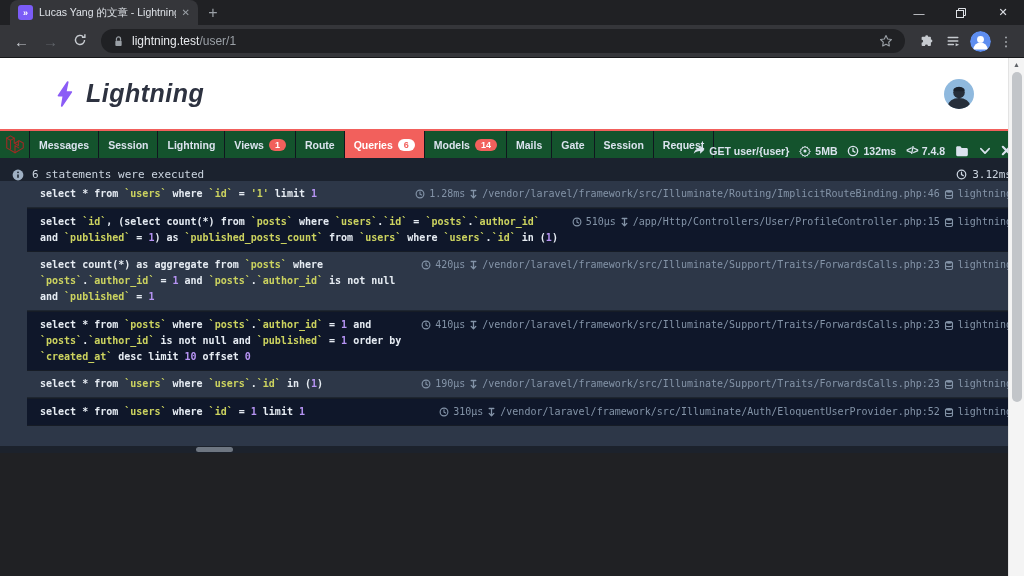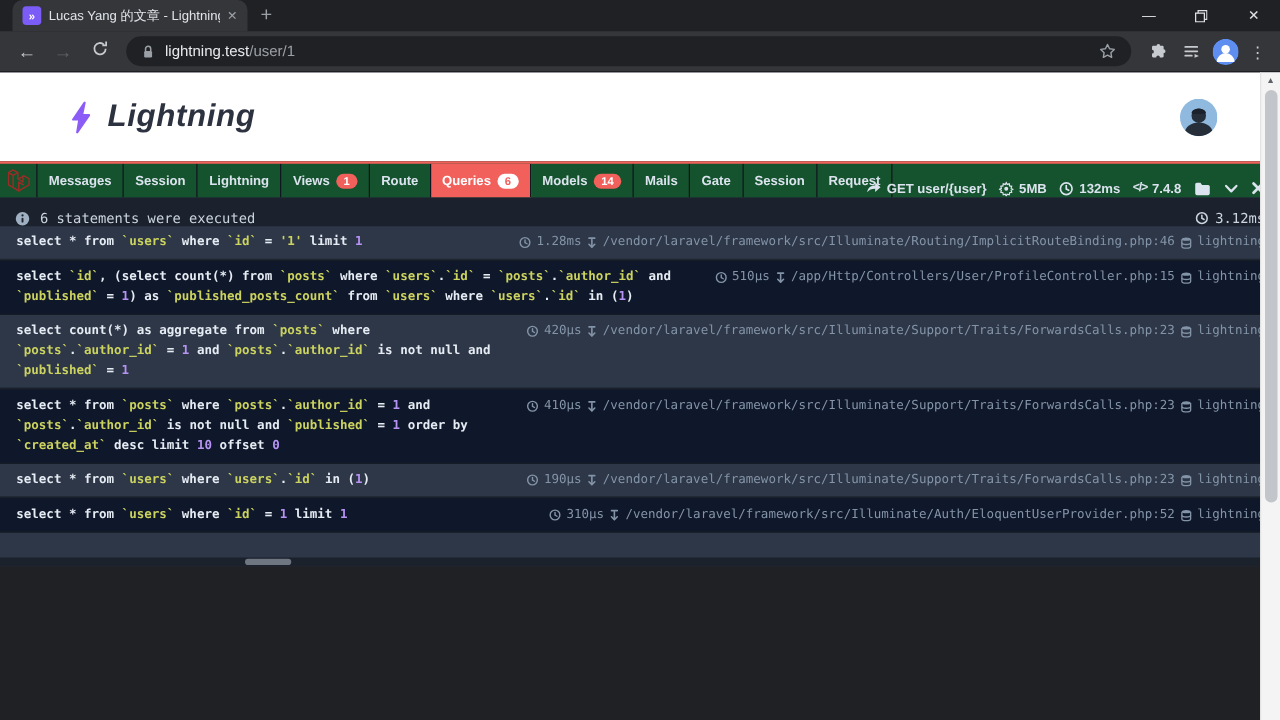--- a/index.html
+++ b/index.html
@@ -54,21 +54,21 @@
   .db-action { display:flex; align-items:center; }
 
   
   .statusbar { height:23px; background:#1b222e; display:flex; align-items:flex-end; padding:0 12px; gap:8px;
                font-family:"DejaVu Sans Mono", monospace; font-size:11px; color:#cbd5e0; }
   .status-right { margin-left:auto; display:flex; align-items:center; gap:5px; }
 
   
   .queries { font-family:"DejaVu Sans Mono", monospace; font-size:10px; }
   .query-row { display:flex; align-items:flex-start; padding:5px 12px 5px 13px; line-height:16px;
-               border-bottom:1px solid #1e2631; }
+               border-bottom:1px solid #1e2631;margin-left:27px; }
   .query-row.even { background:#0f172a; border-top:1px solid #161c26; border-bottom:1px solid #161c26; }
   .sql { flex:1 1 auto; min-width:0; padding-right:10px; }
   .tk-kw  { color:#e6ecf3; font-weight:700; }
   .tk-id  { color:#ccd35f; font-weight:700; }
   .tk-str { color:#ccd35f; font-weight:700; }
   .tk-num { color:#b794f4; font-weight:700; }
   .qmeta { flex:0 0 auto; white-space:nowrap; color:#8494a8; display:flex; align-items:center; gap:4px; height:16px; }
 
   
   .h-scroll { position:absolute; left:0; bottom:0; width:1008px; height:7px; background:#1c222c; }

